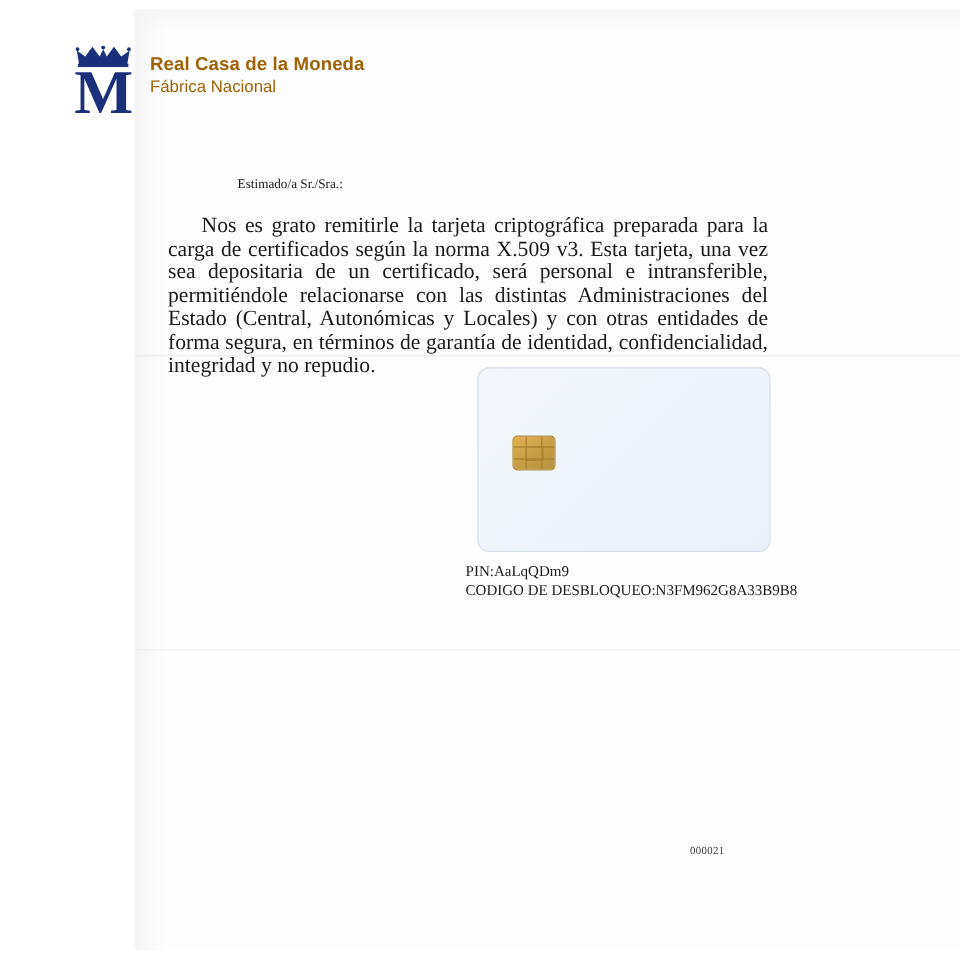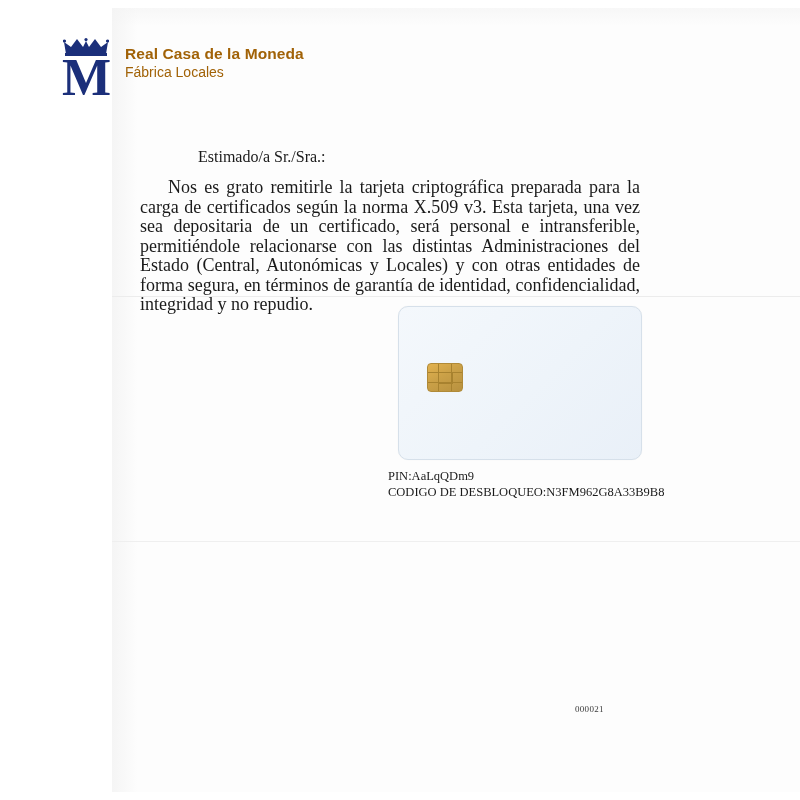--- a/index.html
+++ b/index.html
@@ -120,21 +120,21 @@
     font-size: 14px;
     font-weight: 400;
     line-height: 18px;
   }
 
   
   .salutation {
     position: absolute;
     left: 198px;
     top: 148px;
-    font-size: 16px;
+    font-size: 11px;
     color: #1a1a1a;
   }
   .paragraph {
     position: absolute;
     left: 140px;
     top: 178px;
     width: 500px;
     font-size: 18px;
     line-height: 19.5px;
     color: #1a1a1a;
@@ -216,21 +216,21 @@
         <path d="M3 16 L1 4 L8 9 L14 1 L20 9 L23 3 L26 9 L32 1 L38 9 L45 4 L43 16 Z" fill="#1b2f7a"></path>
         <rect x="2" y="15" width="42" height="3" fill="#1b2f7a"></rect>
         <circle cx="1.5" cy="3" r="1.6" fill="#1b2f7a"></circle>
         <circle cx="44.5" cy="3" r="1.6" fill="#1b2f7a"></circle>
         <circle cx="23" cy="1.6" r="1.6" fill="#1b2f7a"></circle>
       </svg>
       <div class="monogram">M</div>
     </div>
     <div class="brand">
       <div class="brand-line1">Real Casa de la Moneda</div>
-      <div class="brand-line2">Fábrica Locales</div>
+      <div class="brand-line2">Fábrica Nacional</div>
     </div>
   </div>
 
   <div class="salutation">Estimado/a Sr./Sra.:</div>
   <div class="paragraph">Nos es grato remitirle la tarjeta criptográfica preparada para la carga de certificados según la norma X.509 v3. Esta tarjeta, una vez sea depositaria de un certificado, será personal e intransferible, permitiéndole relacionarse con las distintas Administraciones del Estado (Central, Autonómicas y Locales) y con otras entidades de forma segura, en términos de garantía de identidad, confidencialidad, integridad y no repudio.</div>
 
   <div class="card">
     <div class="chip">
       <i class="h1"></i>
         <i class="h2"></i>

